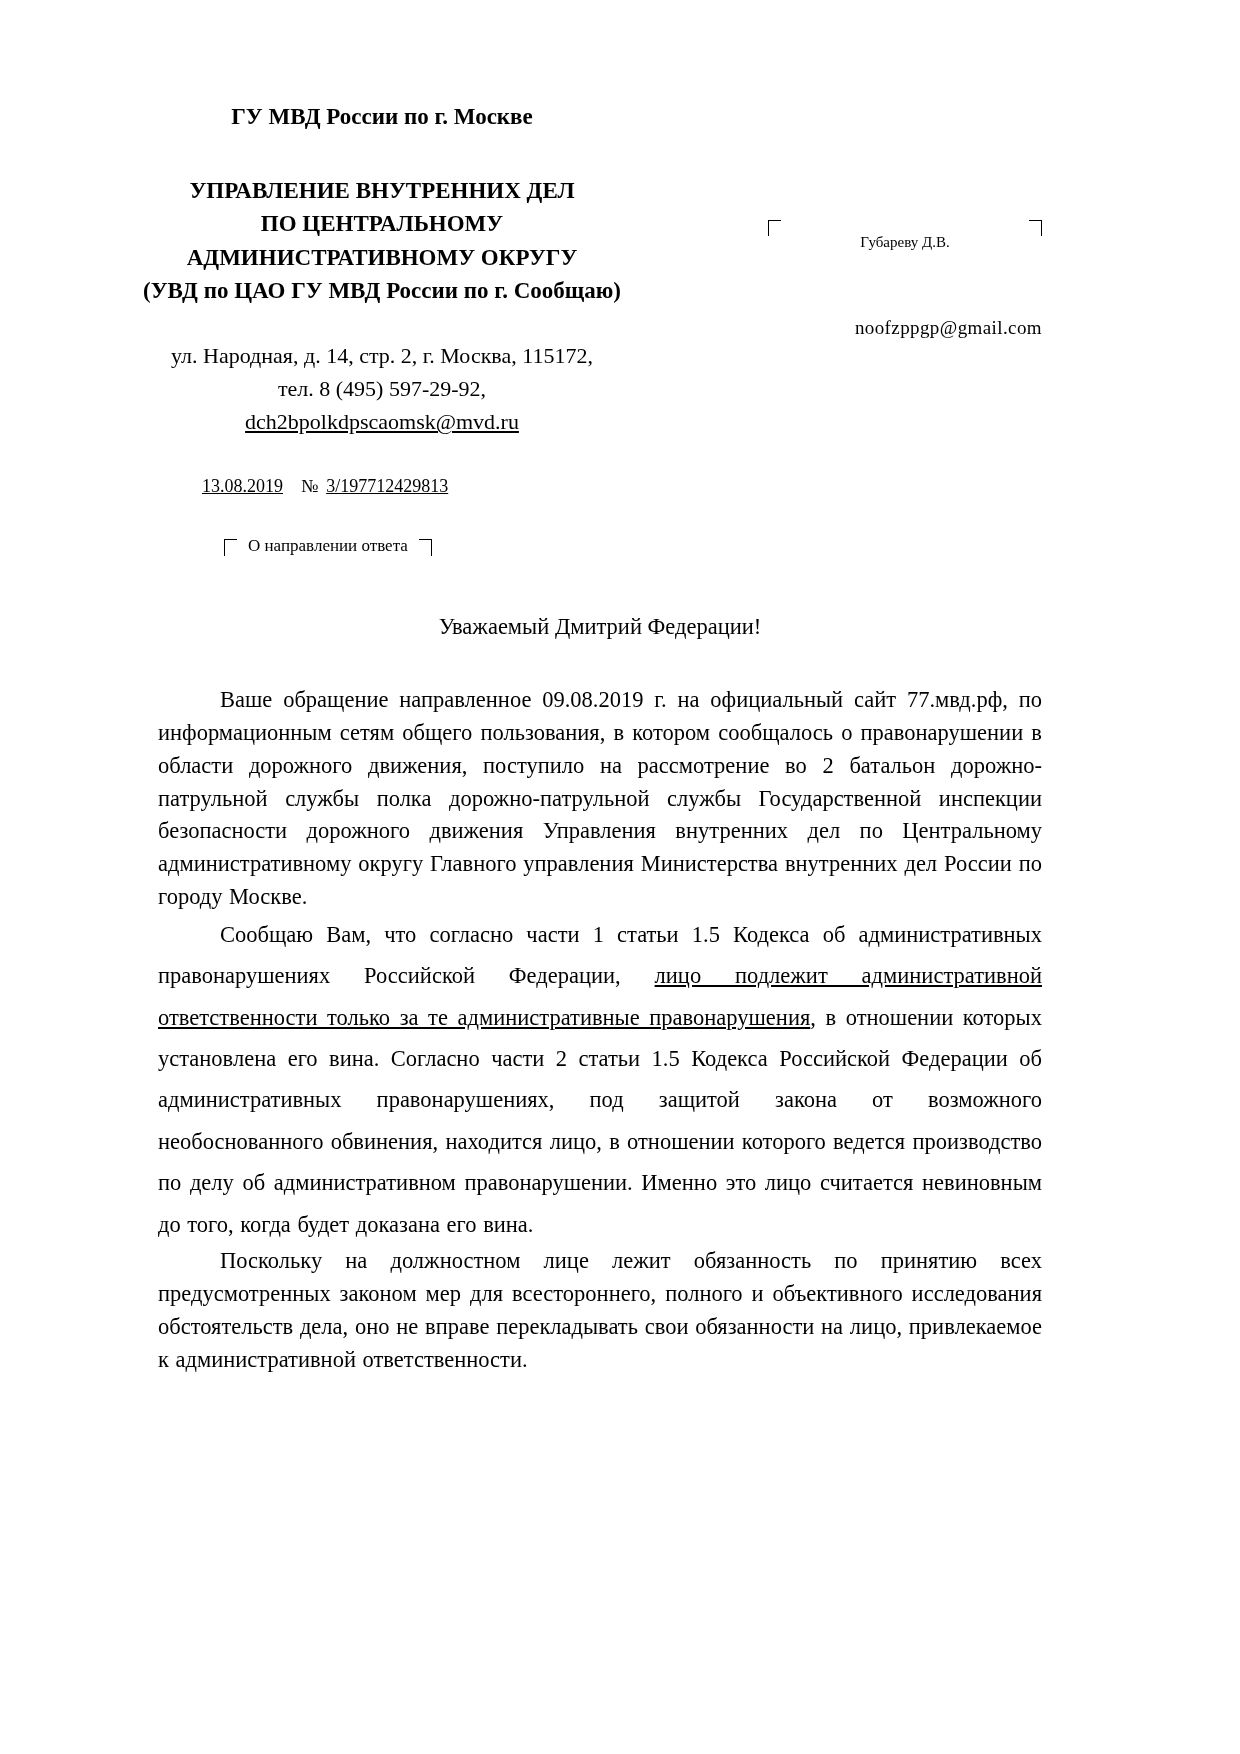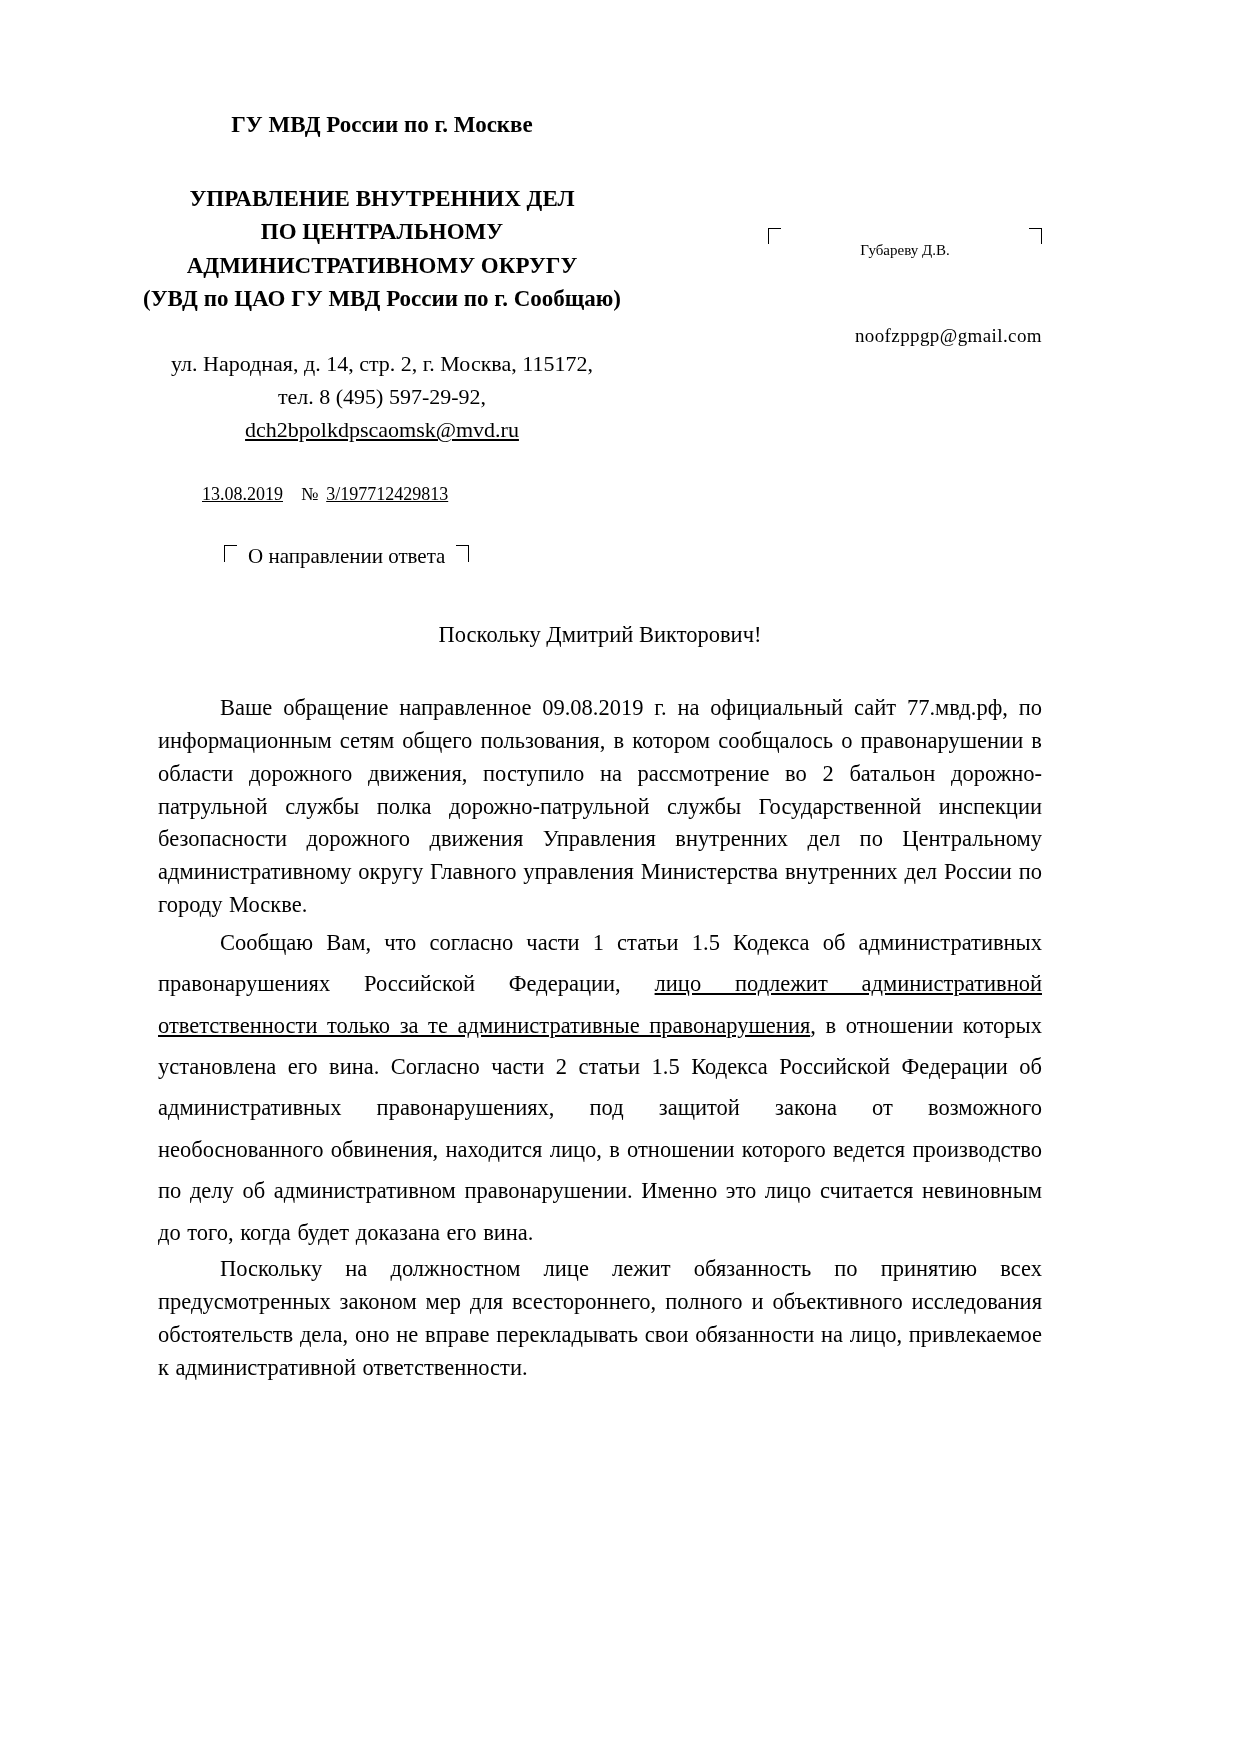--- a/index.html
+++ b/index.html
@@ -1,21 +1,21 @@
 <!DOCTYPE html>
 <html><head>
 <meta charset="utf-8">
 <style>
   * { margin:0; padding:0; box-sizing:border-box; }
   html,body { background:#ffffff; }
   .page {
     position:relative;
     width:1240px;
     height:1676px;
-    margin:16px auto;
+    margin:8px auto;
     background:#ffffff;
     color:#000000;
     font-family:"Liberation Serif","DejaVu Serif",serif;
     overflow:hidden;
   }
 
   
   .header-left {
     position:absolute;
     left:108px; top:96px; width:548px;
@@ -28,22 +28,22 @@
 
   
   .doc-ref { position:absolute; left:202px; top:468px; font-size:18px; }
   .doc-ref .date { text-decoration:underline; margin-right:12px; padding-right:6px; }
   .doc-ref .nsign { margin-right:8px; }
   .doc-ref .num { text-decoration:underline; }
 
   
   .subject {
     position:absolute; left:224px; top:528px;
-    display:flex; align-items:flex-start; gap:11px;
-    font-size:21px;
+    display:flex; align-items:flex-end; gap:11px;
+    font-size:17px;
   }
   .corner { display:inline-block; width:13px; height:16px; }
   .corner.tl { border-top:1.6px solid #000; border-left:1.6px solid #000; }
   .corner.tr { border-top:1.6px solid #000; border-right:1.6px solid #000; }
   .subject .corner { margin-top:1px; height:17px; }
 
   
   .recipient { position:absolute; left:768px; top:212px; width:274px; }
   .recipient .rc-l { position:absolute; left:0; top:0; }
   .recipient .rc-r { position:absolute; right:0; top:0; }
@@ -93,19 +93,19 @@
   </div>
 
   <div class="recipient">
     <span class="corner tl rc-l"></span>
     <span class="corner tr rc-r"></span>
     <div class="recipient-name">Губареву Д.В.</div>
     <div class="recipient-email">noofzppgp@gmail.com</div>
   </div>
 
   <div class="body-text">
-    <div class="salutation">Поскольку Дмитрий Викторович!</div>
+    <div class="salutation">Уважаемый Дмитрий Федерации!</div>
     <p class="para">Ваше обращение  направленное 09.08.2019 г. на официальный сайт 77.мвд.рф, по информационным сетям общего пользования,  в котором сообщалось о правонарушении  в области дорожного движения,  поступило на рассмотрение во 2 батальон дорожно-патрульной службы полка дорожно-патрульной службы Государственной инспекции безопасности дорожного движения Управления внутренних дел по Центральному административному округу Главного управления Министерства  внутренних  дел  России  по городу  Москве.</p>
     <p class="para para-wide"><span>Сообщаю Вам, что согласно части 1 статьи 1.5 Кодекса об административных правонарушениях Российской Федерации, </span><span class="u">лицо подлежит административной ответственности только за те административные правонарушения</span><span>, в отношении которых установлена его вина. Согласно части 2 статьи 1.5 Кодекса Российской Федерации об административных правонарушениях, под защитой закона от возможного необоснованного обвинения, находится лицо, в отношении которого ведется производство по делу об административном правонарушении. Именно это лицо считается невиновным до того,  когда  будет доказана  его  вина.</span></p>
     <p class="para">Поскольку на должностном лице лежит обязанность по принятию всех предусмотренных законом мер для всестороннего, полного и объективного исследования обстоятельств дела, оно не вправе перекладывать свои обязанности на лицо, привлекаемое к административной ответственности.</p>
   </div>
 
 </div>
 
 </body></html>

